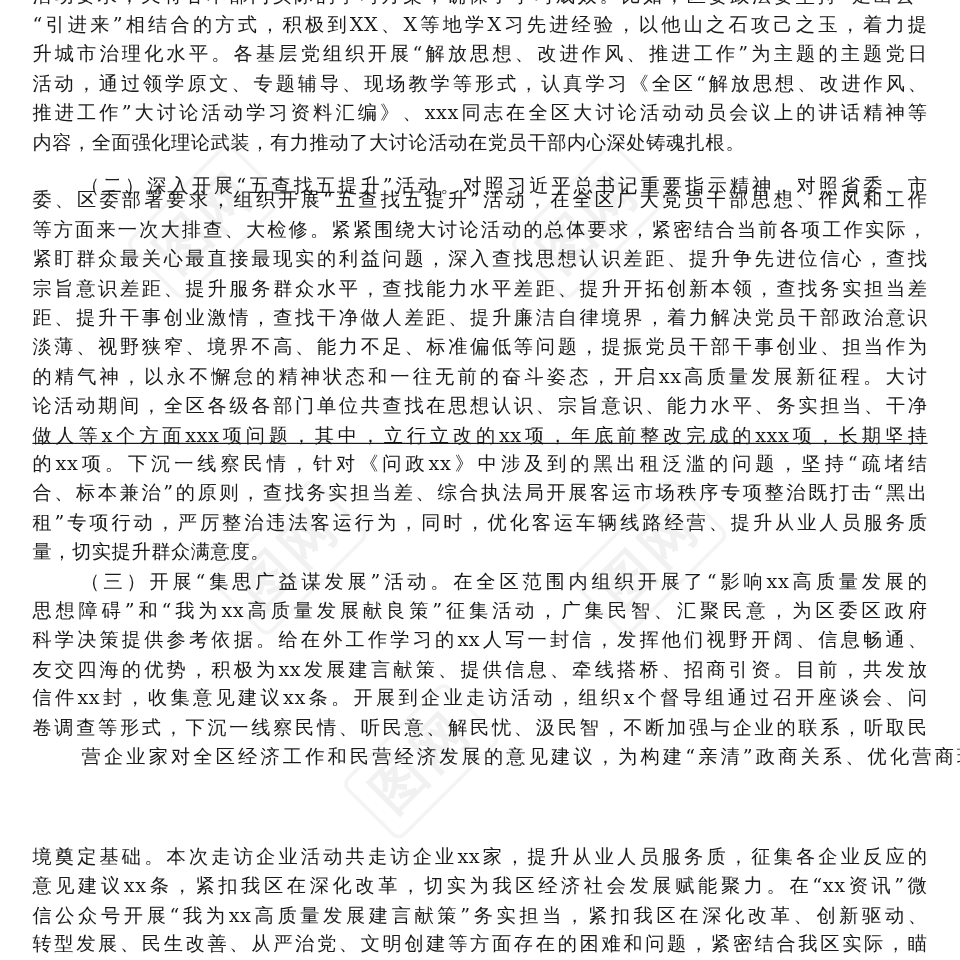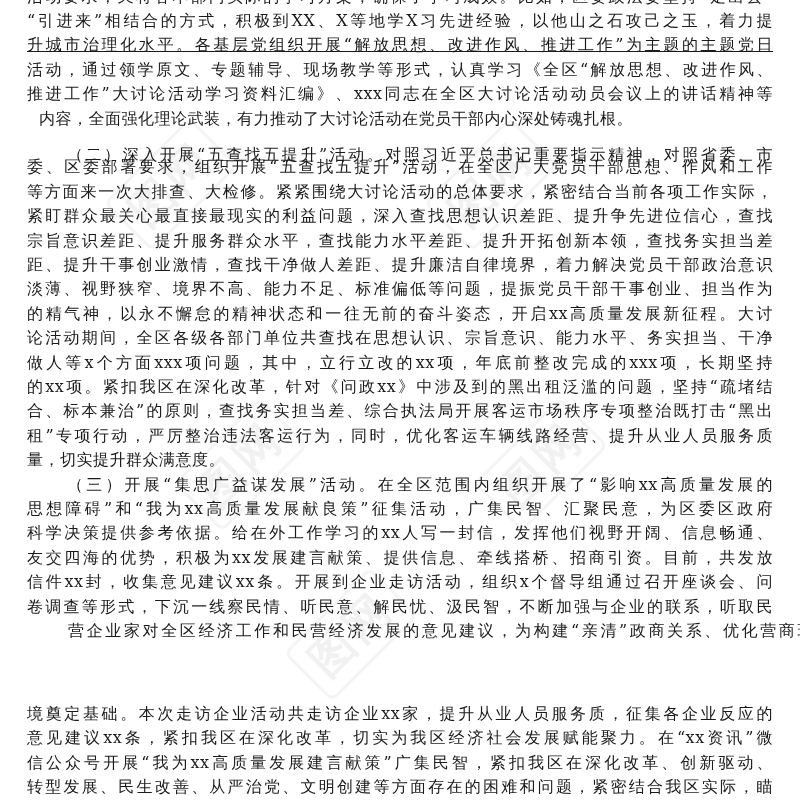--- a/index.html
+++ b/index.html
@@ -53,44 +53,44 @@
 
 <div class="watermark" style="left:110px; top:150px;">图网</div>
 <div class="watermark" style="left:430px; top:150px;">图网</div>
 <div class="watermark" style="left:180px; top:430px;">图网</div>
 <div class="watermark" style="left:480px; top:430px;">图网</div>
 <div class="watermark" style="left:290px; top:600px;">图网</div>
 
 <div class="page" id="page1" style="top:0;">
     <div class="line" style="top: -15.4px;">活动要求，又将各本部门实际的学习方案，确保了学习成效。比如，区委政法委坚持“走出去”</div>
     <div class="line" style="top: 9px;">“引进来”相结合的方式，积极到XX、X等地学X习先进经验，以他山之石攻己之玉，着力提</div>
-    <div class="line" style="top: 33.4px; text-decoration: underline;">升城市治理化水平。各基层党组织开展“解放思想、改进作风、推进工作”为主题的主题党日</div>
+    <div class="line" style="top: 33.4px;">升城市治理化水平。各基层党组织开展“解放思想、改进作风、推进工作”为主题的主题党日</div>
     <div class="line" style="top: 57.8px;">活动，通过领学原文、专题辅导、现场教学等形式，认真学习《全区“解放思想、改进作风、</div>
     <div class="line" style="top: 82.2px;">推进工作”大讨论活动学习资料汇编》、xxx同志在全区大讨论活动动员会议上的讲话精神等</div>
-    <div class="line last" style="top: 106.6px; margin-left: 12px;">内容，全面强化理论武装，有力推动了大讨论活动在党员干部内心深处铸魂扎根。</div>
+    <div class="line last" style="top: 106.6px;">内容，全面强化理论武装，有力推动了大讨论活动在党员干部内心深处铸魂扎根。</div>
     <div class="line" style="top: 143px; left: 40px; width: 706px;">（二）深入开展“五查找五提升”活动。对照习近平总书记重要指示精神，对照省委、市</div>
     <div class="line" style="top: 155.4px;">委、区委部署要求，组织开展“五查找五提升”活动，在全区广大党员干部思想、作风和工作</div>
     <div class="line" style="top: 179.8px;">等方面来一次大排查、大检修。紧紧围绕大讨论活动的总体要求，紧密结合当前各项工作实际，</div>
     <div class="line" style="top: 204.2px;">紧盯群众最关心最直接最现实的利益问题，深入查找思想认识差距、提升争先进位信心，查找</div>
     <div class="line" style="top: 228.6px;">宗旨意识差距、提升服务群众水平，查找能力水平差距、提升开拓创新本领，查找务实担当差</div>
     <div class="line" style="top: 253px;">距、提升干事创业激情，查找干净做人差距、提升廉洁自律境界，着力解决党员干部政治意识</div>
     <div class="line" style="top: 277.4px;">淡薄、视野狭窄、境界不高、能力不足、标准偏低等问题，提振党员干部干事创业、担当作为</div>
     <div class="line" style="top: 301.8px;">的精气神，以永不懈怠的精神状态和一往无前的奋斗姿态，开启xx高质量发展新征程。大讨</div>
     <div class="line" style="top: 326.2px;">论活动期间，全区各级各部门单位共查找在思想认识、宗旨意识、能力水平、务实担当、干净</div>
-    <div class="line" style="top: 350.6px;">做人等x个方面xxx项问题，其中，立行立改的xx项，年底前整改完成的xxx项，长期坚持</div>
-    <div class="line" style="top: 375px;">的xx项。紧扣我区在深化改革，针对《问政xx》中涉及到的黑出租泛滥的问题，坚持“疏堵结</div>
+    <div class="line" style="top: 350.6px; text-decoration: underline;">做人等x个方面xxx项问题，其中，立行立改的xx项，年底前整改完成的xxx项，长期坚持</div>
+    <div class="line" style="top: 375px;">的xx项。下沉一线察民情，针对《问政xx》中涉及到的黑出租泛滥的问题，坚持“疏堵结</div>
     <div class="line" style="top: 399.4px;">合、标本兼治”的原则，查找务实担当差、综合执法局开展客运市场秩序专项整治既打击“黑出</div>
     <div class="line" style="top: 423.8px;">租”专项行动，严厉整治违法客运行为，同时，优化客运车辆线路经营、提升从业人员服务质</div>
     <div class="line last" style="top: 448.2px;">量，切实提升群众满意度。</div>
     <div class="line" style="top: 472.6px; left: 40px; width: 706px;">（三）开展“集思广益谋发展”活动。在全区范围内组织开展了“影响xx高质量发展的</div>
     <div class="line" style="top: 497px;">思想障碍”和“我为xx高质量发展献良策”征集活动，广集民智、汇聚民意，为区委区政府</div>
     <div class="line" style="top: 521.4px;">科学决策提供参考依据。给在外工作学习的xx人写一封信，发挥他们视野开阔、信息畅通、</div>
     <div class="line" style="top: 545.8px;">友交四海的优势，积极为xx发展建言献策、提供信息、牵线搭桥、招商引资。目前，共发放</div>
     <div class="line" style="top: 570.2px;">信件xx封，收集意见建议xx条。开展到企业走访活动，组织x个督导组通过召开座谈会、问</div>
     <div class="line" style="top: 594.6px;">卷调查等形式，下沉一线察民情、听民意、解民忧、汲民智，不断加强与企业的联系，听取民</div>
     <div class="line" style="top: 619px; margin-left: 41px;">营企业家对全区经济工作和民营经济发展的意见建议，为构建“亲清”政商关系、优化营商环</div>
   </div>
 <div class="page" id="page2" style="top:0;">
     <div class="line" style="top: 702px;">境奠定基础。本次走访企业活动共走访企业xx家，提升从业人员服务质，征集各企业反应的</div>
     <div class="line" style="top: 726.4px;">意见建议xx条，紧扣我区在深化改革，切实为我区经济社会发展赋能聚力。在“xx资讯”微</div>
-    <div class="line" style="top: 750.8px;">信公众号开展“我为xx高质量发展建言献策”广集民智，紧扣我区在深化改革、创新驱动、</div>
+    <div class="line" style="top: 750.8px;">信公众号开展“我为xx高质量发展建言献策”务实担当，紧扣我区在深化改革、创新驱动、</div>
     <div class="line" style="top: 775.2px;">转型发展、民生改善、从严治党、文明创建等方面存在的困难和问题，紧密结合我区实际，瞄</div>
   </div>
 
 </body></html>

